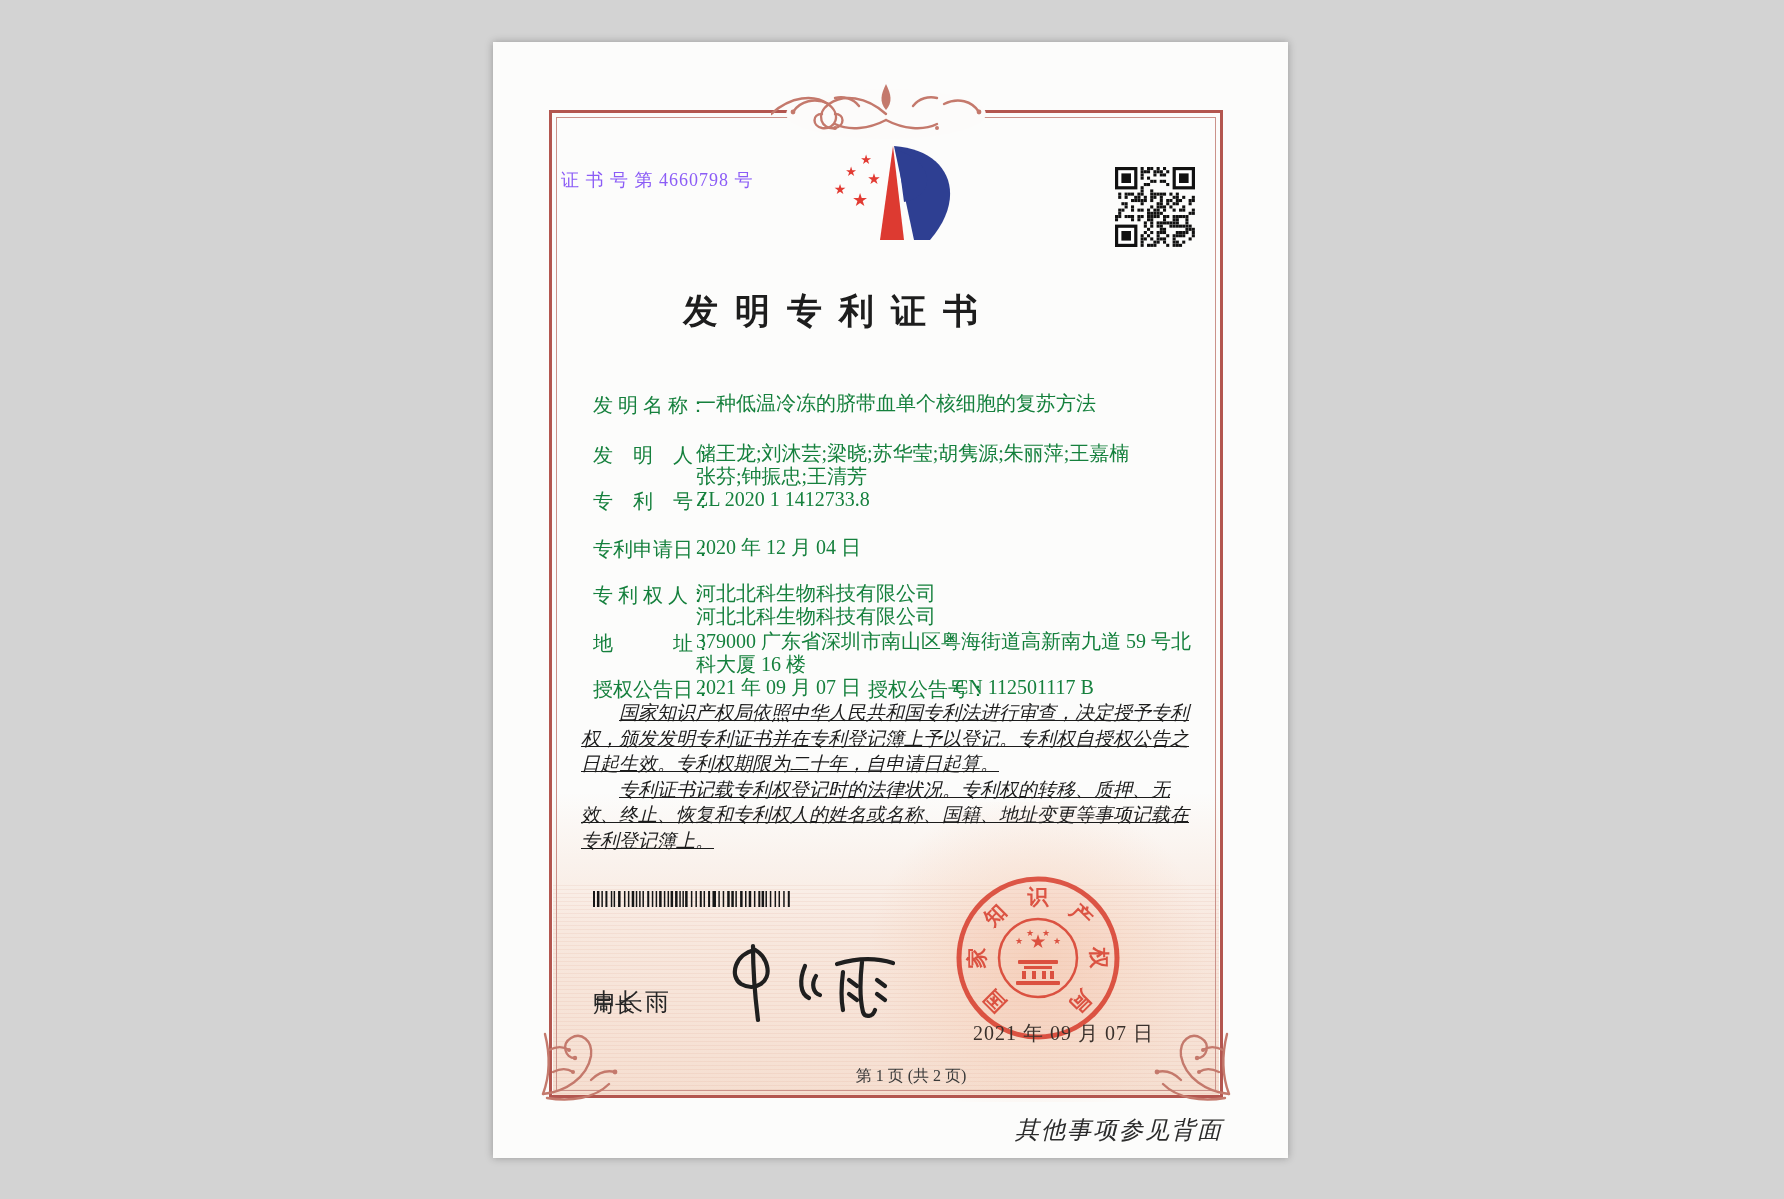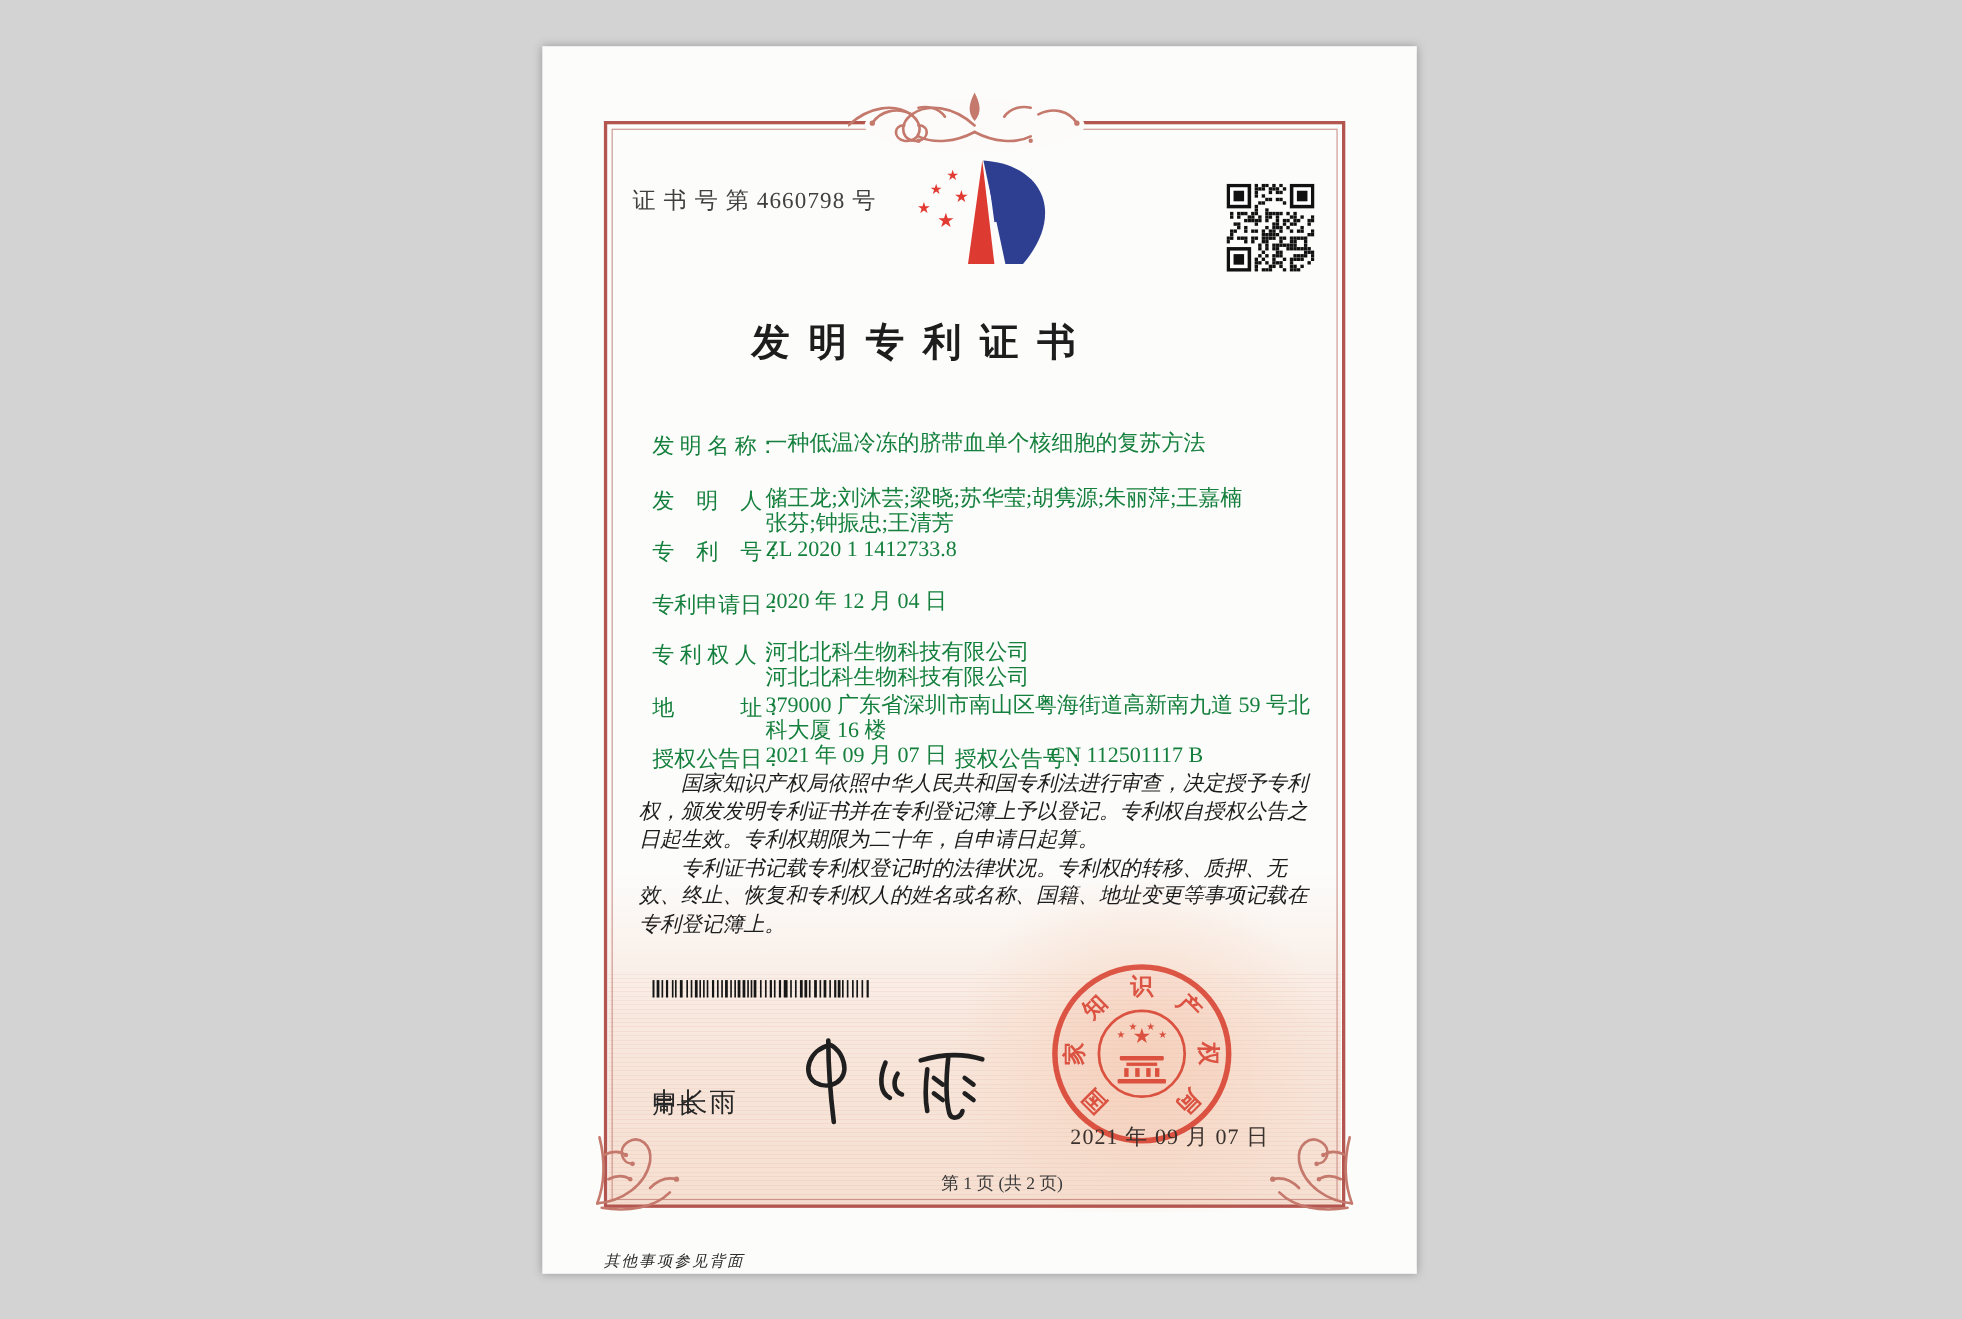--- a/index.html
+++ b/index.html
@@ -12,47 +12,47 @@
          border:3px solid #b3564f;box-sizing:border-box;}
   .frame-inner{position:absolute;left:4px;top:4px;right:4px;bottom:4px;
          border:1px solid #cb928a;}
   
   .tint{position:absolute;left:60px;top:750px;width:666px;height:306px;
         background:linear-gradient(180deg,rgba(248,230,220,0) 0%,rgba(247,227,215,.8) 45%,rgba(245,221,206,.95) 100%);}
   .tint-lines{position:absolute;left:60px;top:840px;width:666px;height:216px;
         background:repeating-linear-gradient(0deg,rgba(205,130,105,.10) 0 1px,rgba(0,0,0,0) 1px 4px);}
   .seal-glow{position:absolute;left:360px;top:760px;width:370px;height:300px;
         background:radial-gradient(circle at 50% 52%,rgba(246,200,172,.55) 0%,rgba(246,200,172,0) 70%);}
-  .cert-no{position:absolute;left:82px;top:126px;font-size:21px;color:#404040;letter-spacing:1px;}
+  .cert-no{position:absolute;left:68px;top:126px;font-size:18px;color:#8b5cf6;letter-spacing:1px;}
   .logo{position:absolute;left:325px;top:96px;width:135px;height:102px;}
   .qr{position:absolute;left:622px;top:125px;width:80px;height:80px;}
   .title{position:absolute;left:56px;top:246px;width:563px;text-align:center;
          font-size:35px;font-weight:bold;color:#1d1d1d;letter-spacing:17px;text-indent:17px;}
   .frow{position:absolute;left:100px;font-size:20px;color:#15803d;white-space:nowrap;margin-top:12px;}
   .flabel{display:inline-block;width:103px;vertical-align:top;}
   .fval{display:inline-block;vertical-align:top;line-height:23px;}
   .r0{top:338px}.r1{top:388px}.r2{top:434px}.r3{top:482px}.r4{top:528px}.r5{top:576px}.r6{top:622px}
   .flabel2{position:absolute;left:275px;top:0;}
   .fval2{position:absolute;left:362px;top:0;}
   .r6wrap{position:relative;width:600px;}
   .paras{position:absolute;left:88px;top:658px;width:614px;font-size:19px;line-height:25.5px;
          color:#1c1c1c;font-style:italic;}
-  .paras p{margin:0;text-indent:2em;}
+  .paras p{margin:0;text-indent:2em;text-decoration:underline;}
   .barcode{position:absolute;left:100px;top:849px;width:200px;height:16px;}
   .director-label{position:absolute;left:100px;top:910px;font-size:20px;color:#262626;
          font-family:"Liberation Sans","DejaVu Sans",sans-serif;letter-spacing:2px;margin-top:40px;}
   .director-name{position:absolute;left:100px;top:944px;font-size:24px;color:#262626;
          font-family:"Liberation Sans","DejaVu Sans",sans-serif;letter-spacing:2px;}
   .sig{position:absolute;left:226px;top:896px;width:180px;height:88px;}
   .seal{position:absolute;left:461px;top:832px;width:168px;height:168px;opacity:.88;
         mix-blend-mode:multiply;}
   .seal-date{position:absolute;left:480px;top:978px;font-size:20px;color:#3a312c;letter-spacing:1px;z-index:5;}
   .page-no{position:absolute;left:56px;top:1024px;width:724px;text-align:center;font-size:16px;color:#3a3a3a;}
-  .foot-note{position:absolute;left:56px;top:1072px;width:674px;text-align:left;font-size:14px;
-        color:#2b2b2b;font-style:italic;letter-spacing:2px;margin-top:24px;}
+  .foot-note{position:absolute;left:56px;top:1072px;width:674px;text-align:right;font-size:24px;
+        color:#2b2b2b;font-style:italic;letter-spacing:2px;}
   .orn-top{position:absolute;left:278px;top:26px;width:230px;height:84px;}
   .orn-bl{position:absolute;left:44px;top:938px;width:85px;height:122px;}
   .orn-br{position:absolute;left:657px;top:938px;width:85px;height:122px;transform:scaleX(-1);}
   svg{display:block;}
 </style>
 </head>
 <body>
 
 <div class="screen">
   <div class="page">

